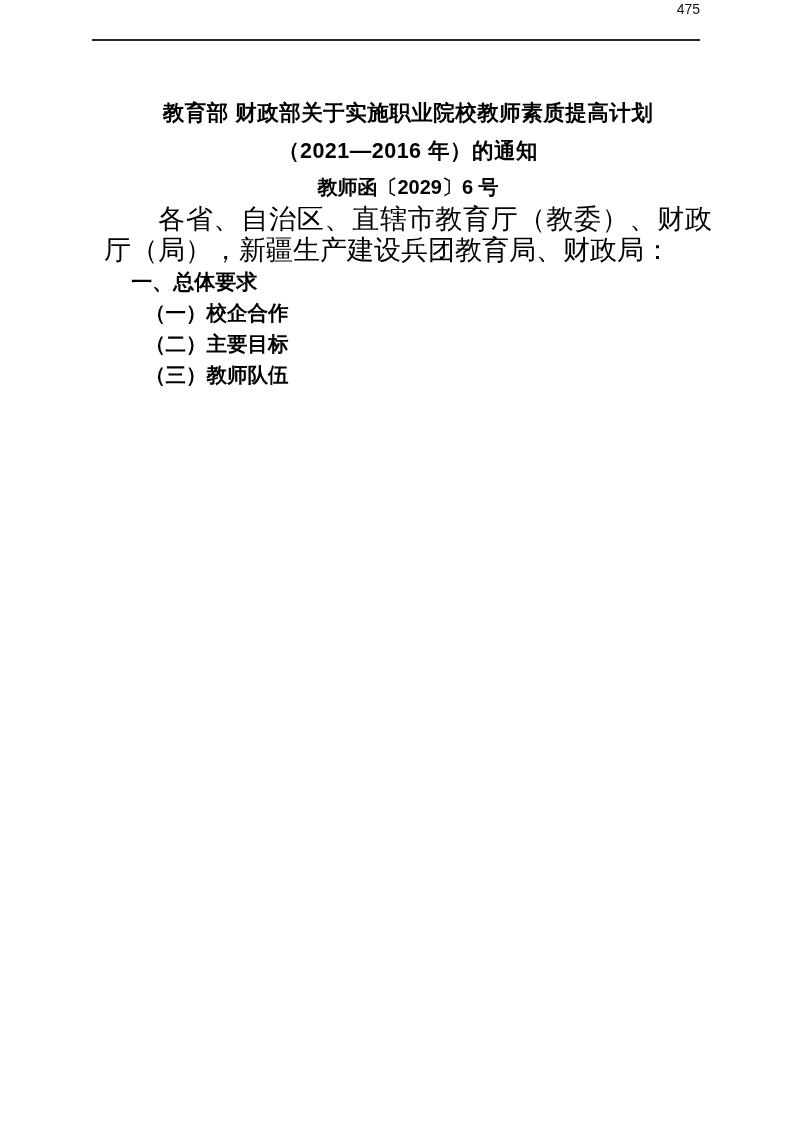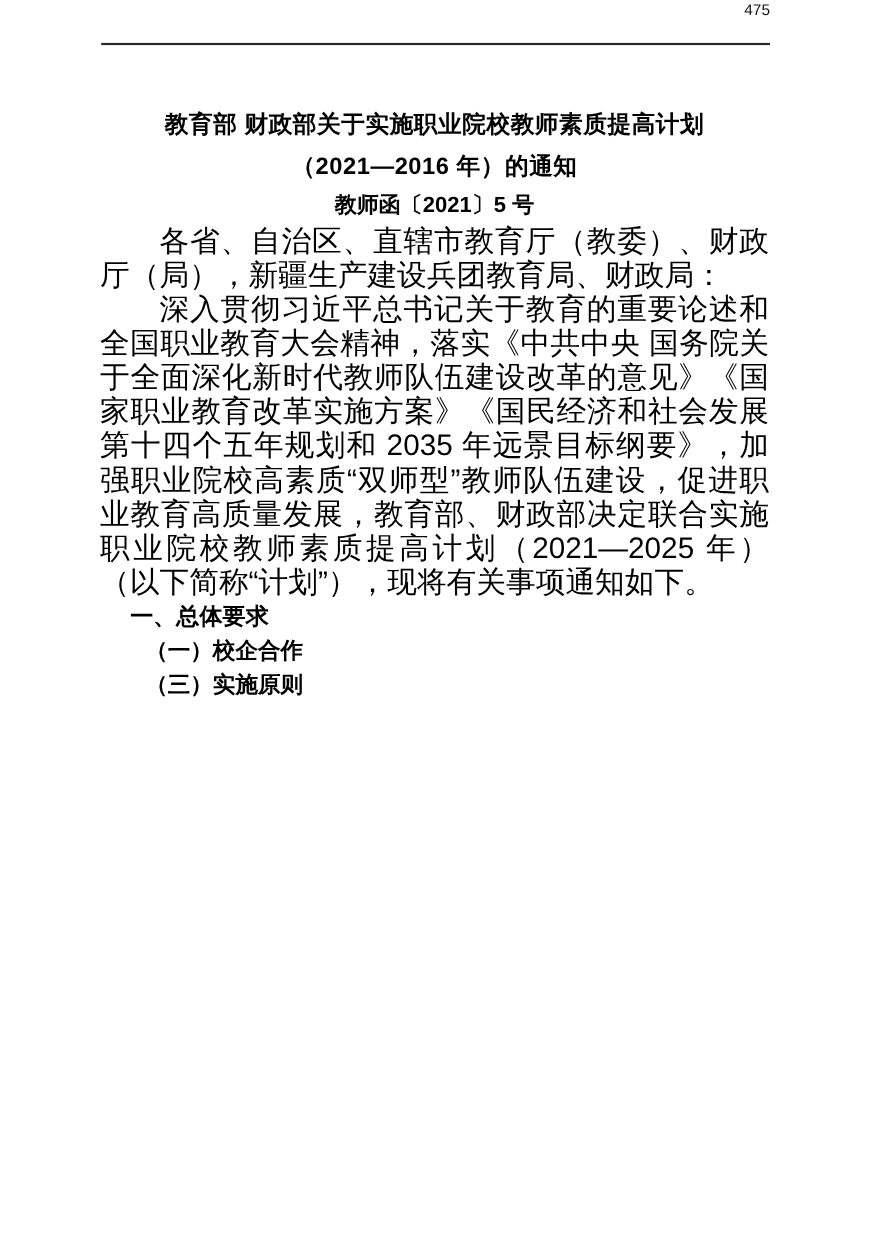--- a/index.html
+++ b/index.html
@@ -29,21 +29,21 @@
     top: 39px;
     left: 92px;
     width: 608px;
     height: 0;
     border: none;
     border-top: 2px solid #2a2a2a;
     margin: 0;
   }
   .content {
     position: absolute;
-    left: 91px;
+    left: 104px;
     top: 94px;
     width: 608px;
   }
   .doc-title {
     margin: 0;
     font-size: 21.5px;
     font-weight: bold;
     text-align: center;
     line-height: 38px;
     letter-spacing: 0.5px;
@@ -87,29 +87,29 @@
 
   <hr class="header-rule">
 
   <div class="content">
 
     <h1 class="doc-title">
       <span class="title-line">教育部 财政部关于实施职业院校教师素质提高计划</span>
       <span class="title-line">（2021—2016 年）的通知</span>
     </h1>
 
-    <div class="doc-number">教师函〔2021〕5 号</div>
+    <div class="doc-number">教师函〔2029〕6 号</div>
 
     <p class="salutation">各省、自治区、直辖市教育厅（教委）、财政厅（局），新疆生产建设兵团教育局、财政局：</p>
 
-    <p class="body-para">深入贯彻习近平总书记关于教育的重要论述和全国职业教育大会精神，落实《中共中央 国务院关于全面深化新时代教师队伍建设改革的意见》《国家职业教育改革实施方案》《国民经济和社会发展第十四个五年规划和 2035 年远景目标纲要》，加强职业院校高素质“双师型”教师队伍建设，促进职业教育高质量发展，教育部、财政部决定联合实施职业院校教师素质提高计划（2021—2025 年）（以下简称“计划”），现将有关事项通知如下。</p>
 
     <h2 class="section-heading">一、总体要求</h2>
 
     <h3 class="sub-heading">（一）校企合作</h3>
 
 
+    <h3 class="sub-heading">（二）主要目标</h3>
 
 
-    <h3 class="sub-heading">（三）实施原则</h3>
+    <h3 class="sub-heading">（三）教师队伍</h3>
 
   </div>
 </div>
 
 </body></html>

